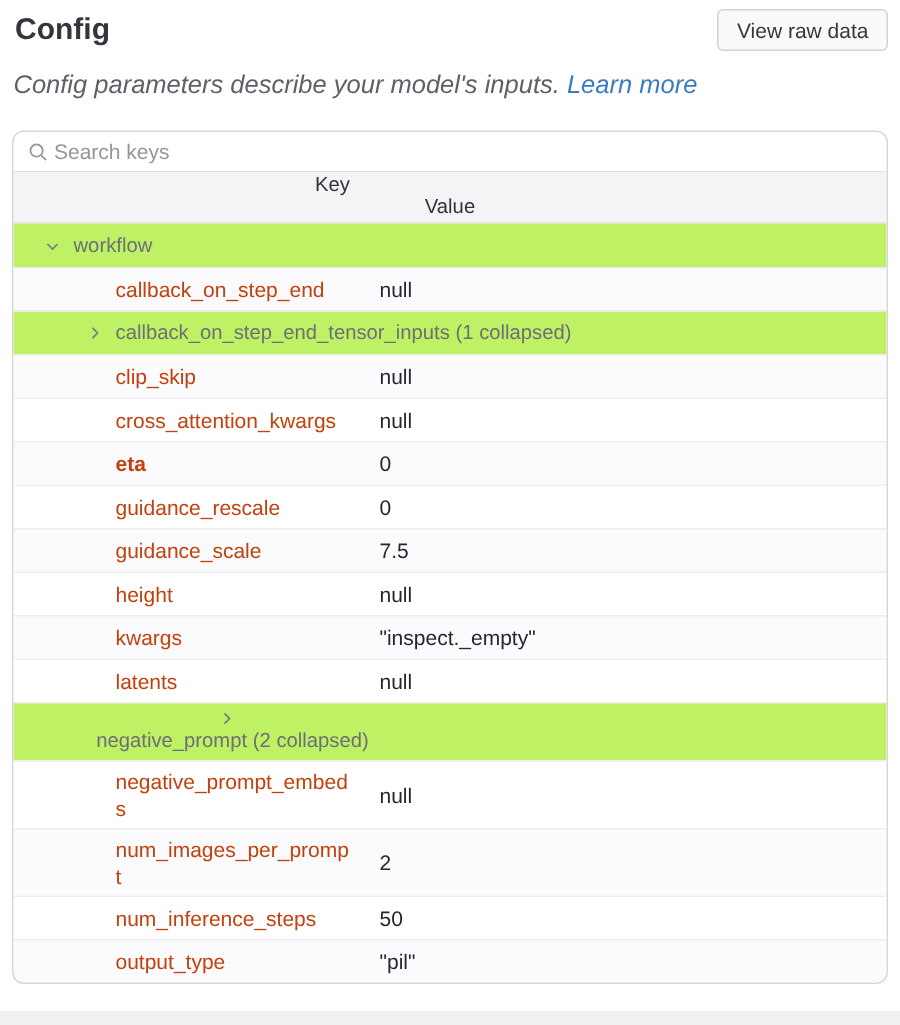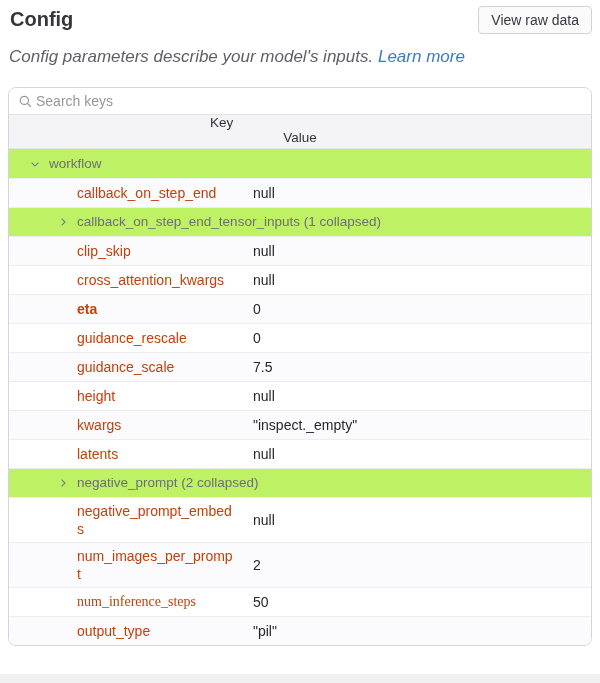--- a/index.html
+++ b/index.html
@@ -6,21 +6,21 @@
   html, body { width: 600px; height: 683px; }
   body {
     background: #ffffff;
     font-family: "Liberation Sans", sans-serif;
     color: #26262c;
     position: relative;
     overflow: hidden;
   }
   .titlebar {
     display: flex;
-    align-items: flex-start;
+    align-items: center;
     justify-content: space-between;
     padding: 6px 8px 0 10px;
   }
   .page-title {
     font-size: 20px;
     font-weight: 600;
     line-height: 27px;
     color: #35353d;
   }
   .raw-btn {
@@ -302,21 +302,21 @@
         <svg width="12" height="12" viewBox="0 0 16 16">
               <path d="M3.5 6.2 L8 10.7 L12.5 6.2" fill="none" stroke="currentColor" stroke-width="1.5"></path>
             </svg>
       </span>
       <span class="keytext">latents</span>
     </div>
     <div class="valcell">null</div>
   </div>
 
   <div class="row group">
-    <div class="cell keycell" style="padding-left: 48px;">
+    <div class="cell keycell" style="padding-left: 48px; flex-direction: column;">
       <span class="chev collapsed">
         <svg width="12" height="12" viewBox="0 0 16 16">
               <path d="M3.5 6.2 L8 10.7 L12.5 6.2" fill="none" stroke="currentColor" stroke-width="1.5"></path>
             </svg>
       </span>
       <span class="keytext">negative_prompt (2 collapsed)</span>
     </div>
     <div class="valcell"></div>
   </div>
 
@@ -338,21 +338,21 @@
         <svg width="12" height="12" viewBox="0 0 16 16">
               <path d="M3.5 6.2 L8 10.7 L12.5 6.2" fill="none" stroke="currentColor" stroke-width="1.5"></path>
             </svg>
       </span>
       <span class="keytext">num_images_per_prompt</span>
     </div>
     <div class="valcell">2</div>
   </div>
 
   <div class="row">
-    <div class="cell keycell" style="padding-left: 48px; font-family: Liberation Serif, serif;">
+    <div class="cell keycell" style="padding-left: 48px;">
       <span class="chev hidden">
         <svg width="12" height="12" viewBox="0 0 16 16">
               <path d="M3.5 6.2 L8 10.7 L12.5 6.2" fill="none" stroke="currentColor" stroke-width="1.5"></path>
             </svg>
       </span>
       <span class="keytext">num_inference_steps</span>
     </div>
     <div class="valcell">50</div>
   </div>
 

